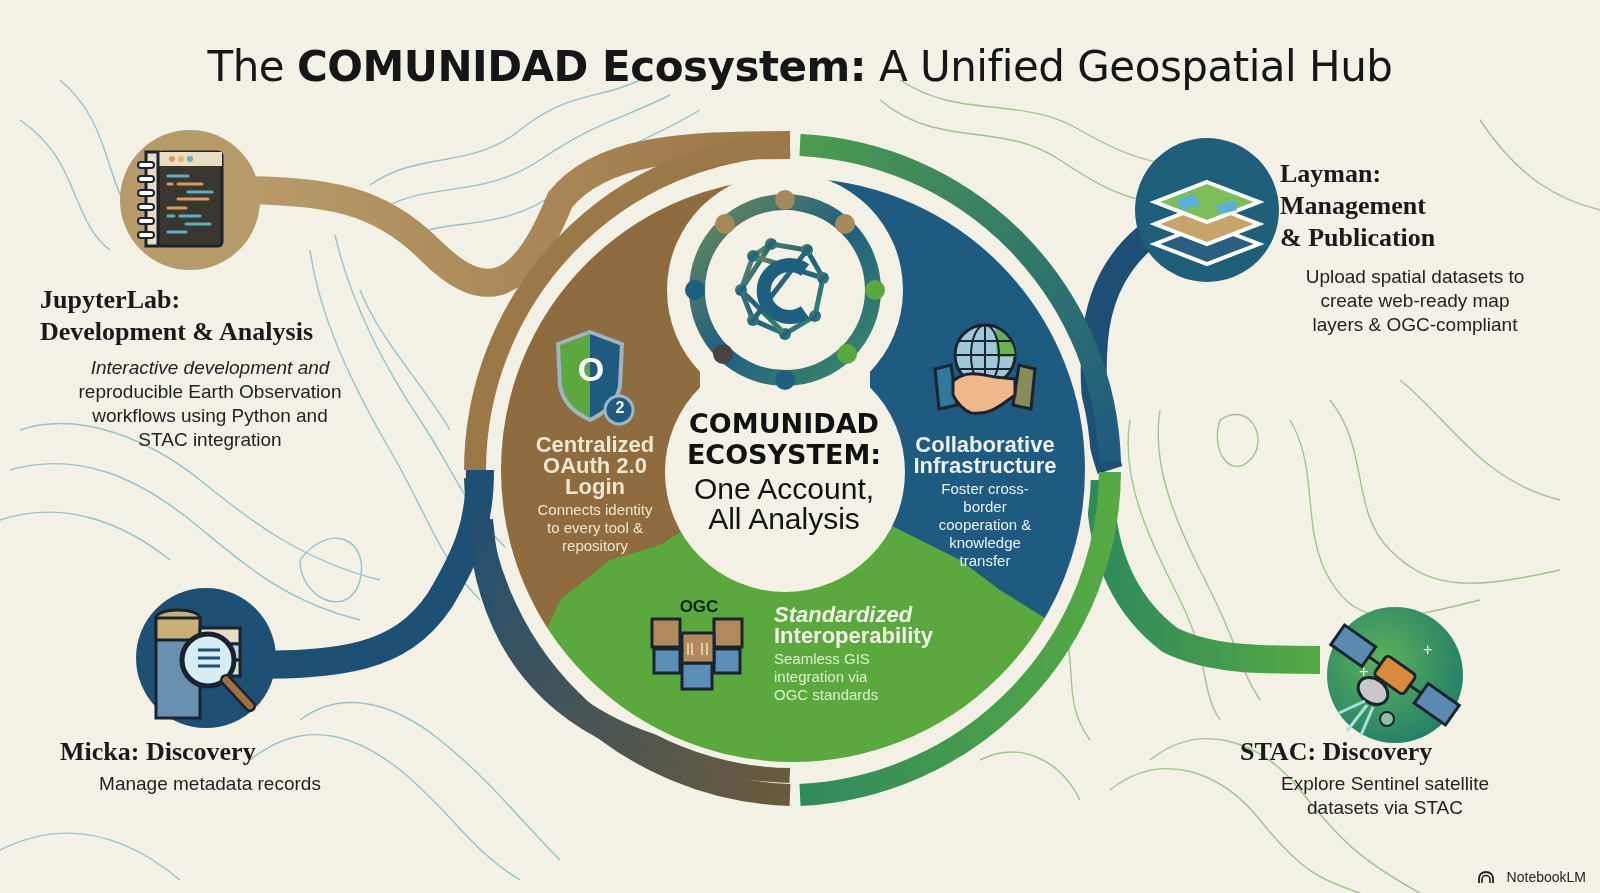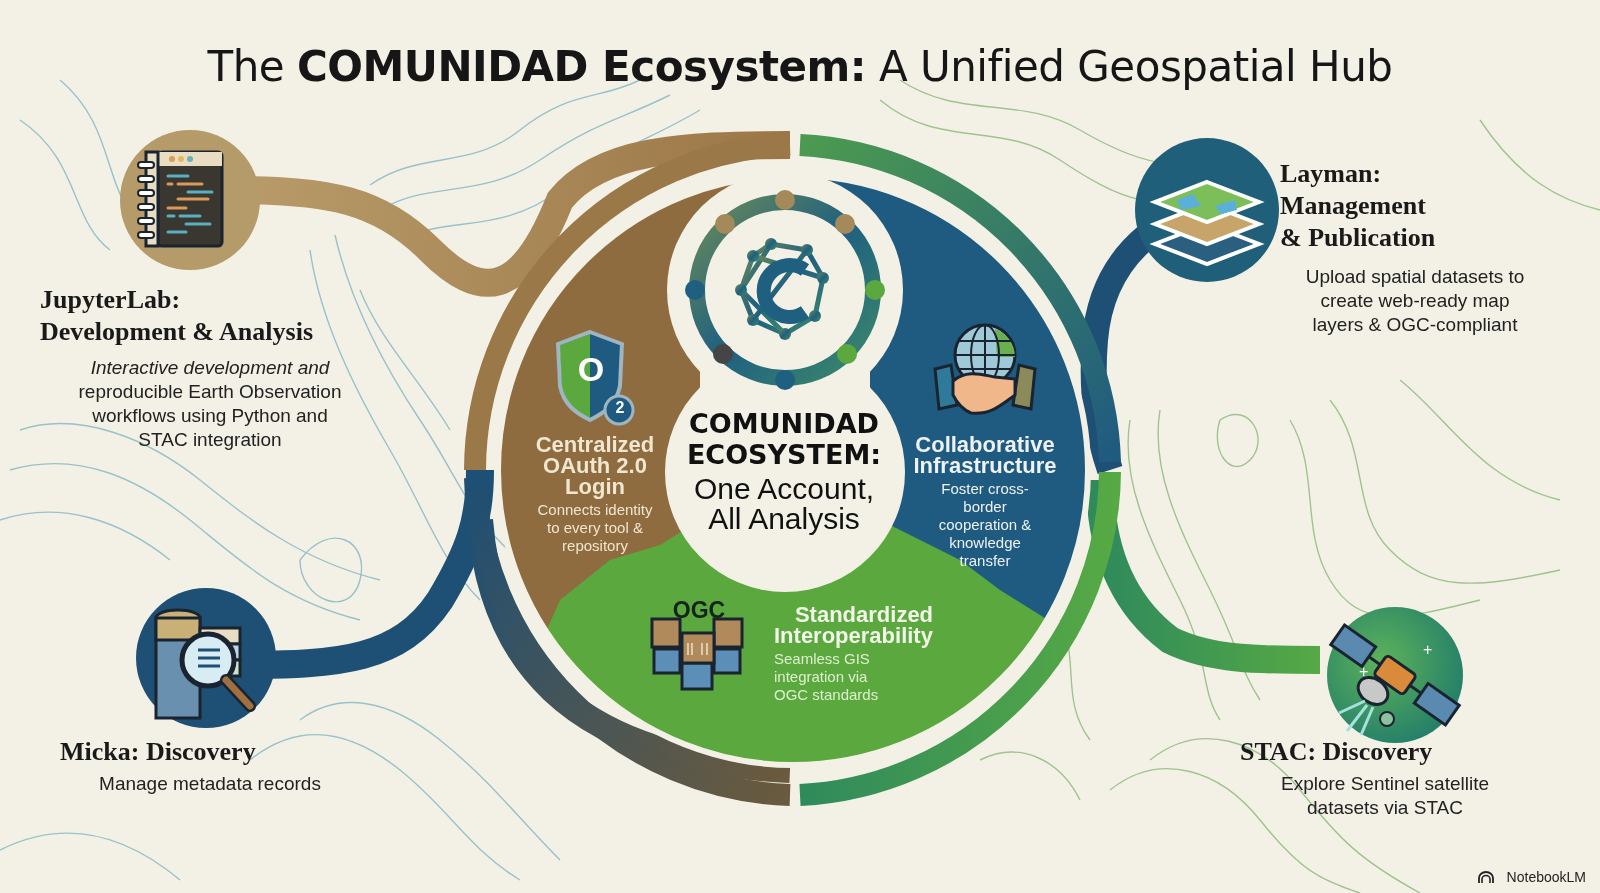--- a/index.html
+++ b/index.html
@@ -267,21 +267,21 @@
         <line x1="9" y1="-2" x2="9" y2="10"></line>
       </g>
   </g>
 </svg>
 
 <div class="abs title"><span>The </span><b>COMUNIDAD Ecosystem:</b><span> A Unified Geospatial Hub</span></div>
 
 <div class="abs" style="left:574px;top:350px;width:34px;text-align:center;font-weight:700;font-size:34px;color:#fff;">O</div>
 <div class="abs" style="left:610px;top:399px;width:20px;text-align:center;font-weight:700;font-size:16px;color:#fff;">2</div>
 
-<div class="abs" style="left:672px;top:597px;width:54px;text-align:center;font-weight:700;font-size:23px;color:#13241a;">OGC</div>
+<div class="abs" style="left:672px;top:597px;width:54px;text-align:center;font-weight:700;font-size:17px;color:#13241a;">OGC</div>
 
 <div class="abs" style="left:664px;top:408px;width:240px;">
   <div class="hub-title">COMUNIDAD</div>
   <div class="hub-title">ECOSYSTEM:</div>
   <div class="hub-sub" style="margin-top:4px;">One Account,</div>
   <div class="hub-sub">All Analysis</div>
 </div>
 
 <div class="abs" style="left:515px;top:434px;width:160px;color:#f1e6cf;">
   <div class="seg-title">Centralized</div>
@@ -295,21 +295,21 @@
   <div class="seg-title">Collaborative</div>
   <div class="seg-title">Infrastructure</div>
   <div class="seg-desc" style="margin-top:4px;">Foster cross-</div>
   <div class="seg-desc">border</div>
   <div class="seg-desc">cooperation &amp;</div>
   <div class="seg-desc">knowledge</div>
   <div class="seg-desc">transfer</div>
 </div>
 
 <div class="abs" style="left:774px;top:604px;width:180px;color:#f1f6e8;">
-  <div class="seg-title" style="text-align:center;">Standardized</div>
+  <div class="seg-title" style="text-align:left;font-style:italic;">Standardized</div>
   <div class="seg-title" style="text-align:left;">Interoperability</div>
   <div class="seg-desc" style="text-align:left;margin-top:4px;color:#dff0cf;">Seamless GIS</div>
   <div class="seg-desc" style="text-align:left;color:#dff0cf;">integration via</div>
   <div class="seg-desc" style="text-align:left;color:#dff0cf;">OGC standards</div>
 </div>
 
 <div class="abs" style="left:40px;top:284px;width:340px;">
   <div class="node-title">JupyterLab:</div>
   <div class="node-title">Development &amp; Analysis</div>
   <div class="node-desc" style="margin-top:8px;font-style:italic;">Interactive development and</div>

